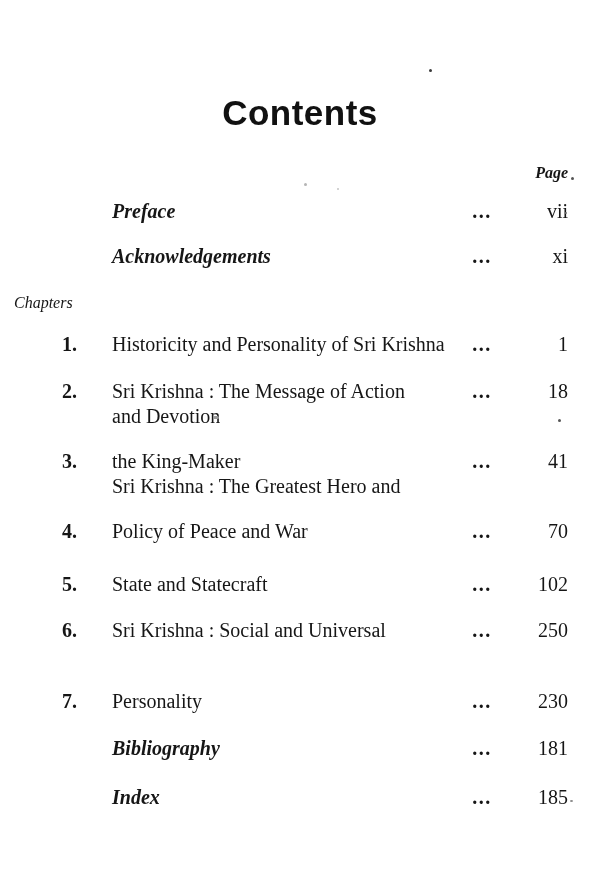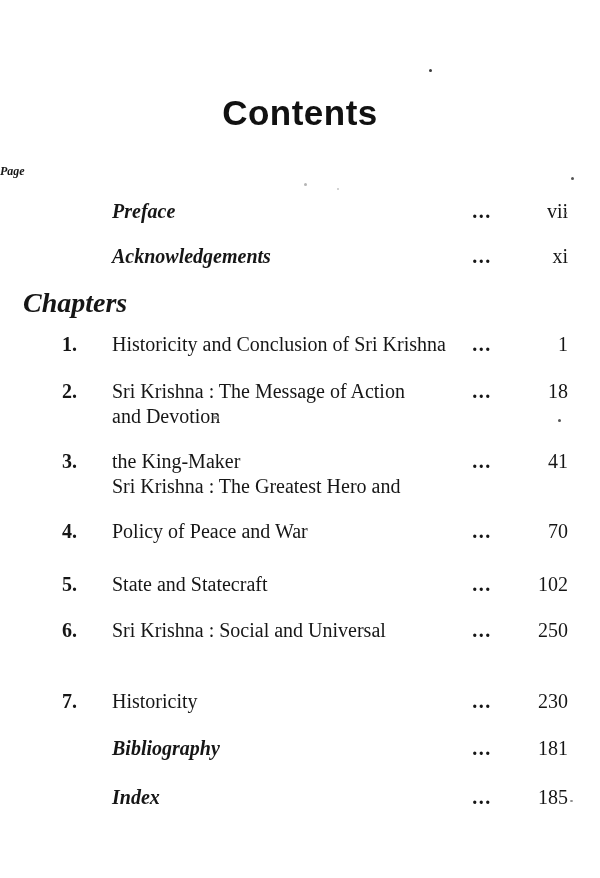--- a/index.html
+++ b/index.html
@@ -23,31 +23,31 @@
     font-weight: 700;
     font-size: 35px;
     letter-spacing: 0.5px;
     color: #111111;
   }
   .page-col-header {
     position: absolute;
     top: 164px;
     left: 0;
     width: 568px;
-    text-align: left;
+    text-align: right;
     font-style: italic;
     font-weight: 700;
-    font-size: 12px;
+    font-size: 16px;
   }
   .section-label {
     position: absolute;
-    left: 23px;
+    left: 14px;
     font-style: italic;
-    font-weight: 700;
-    font-size: 28px;
+    font-weight: 400;
+    font-size: 16px;
     line-height: 25px;
   }
   .row {
     position: absolute;
     left: 40px;
     width: 528px;
     display: flex;
     align-items: flex-start;
     font-size: 20px;
     line-height: 25px;
@@ -109,21 +109,21 @@
       </span>
     <span class="dots">...</span>
     <span class="pagenum">xi</span>
   </div>
 
   <div class="section-label" style="top:290px">Chapters</div>
 
   <div class="row" style="top:332px">
     <span class="num">1.</span>
     <span class="title">
-        <span class="l">Historicity and Conclusion of Sri Krishna</span>
+        <span class="l">Historicity and Personality of Sri Krishna</span>
       </span>
     <span class="dots">...</span>
     <span class="pagenum">1</span>
   </div>
 
   <div class="row" style="top:379px">
     <span class="num">2.</span>
     <span class="title">
         <span class="l">Sri Krishna : The Message of Action</span>
         <span class="l">and Devotion</span>
@@ -165,21 +165,21 @@
     <span class="title">
         <span class="l">Sri Krishna : Social and Universal</span>
       </span>
     <span class="dots">...</span>
     <span class="pagenum">250</span>
   </div>
 
   <div class="row" style="top:689px">
     <span class="num">7.</span>
     <span class="title">
-        <span class="l">Historicity</span>
+        <span class="l">Personality</span>
       </span>
     <span class="dots">...</span>
     <span class="pagenum">230</span>
   </div>
 
   <div class="row" style="top:736px">
     <span class="num"></span>
     <span class="title">
         <span class="l italic">Bibliography</span>
       </span>

